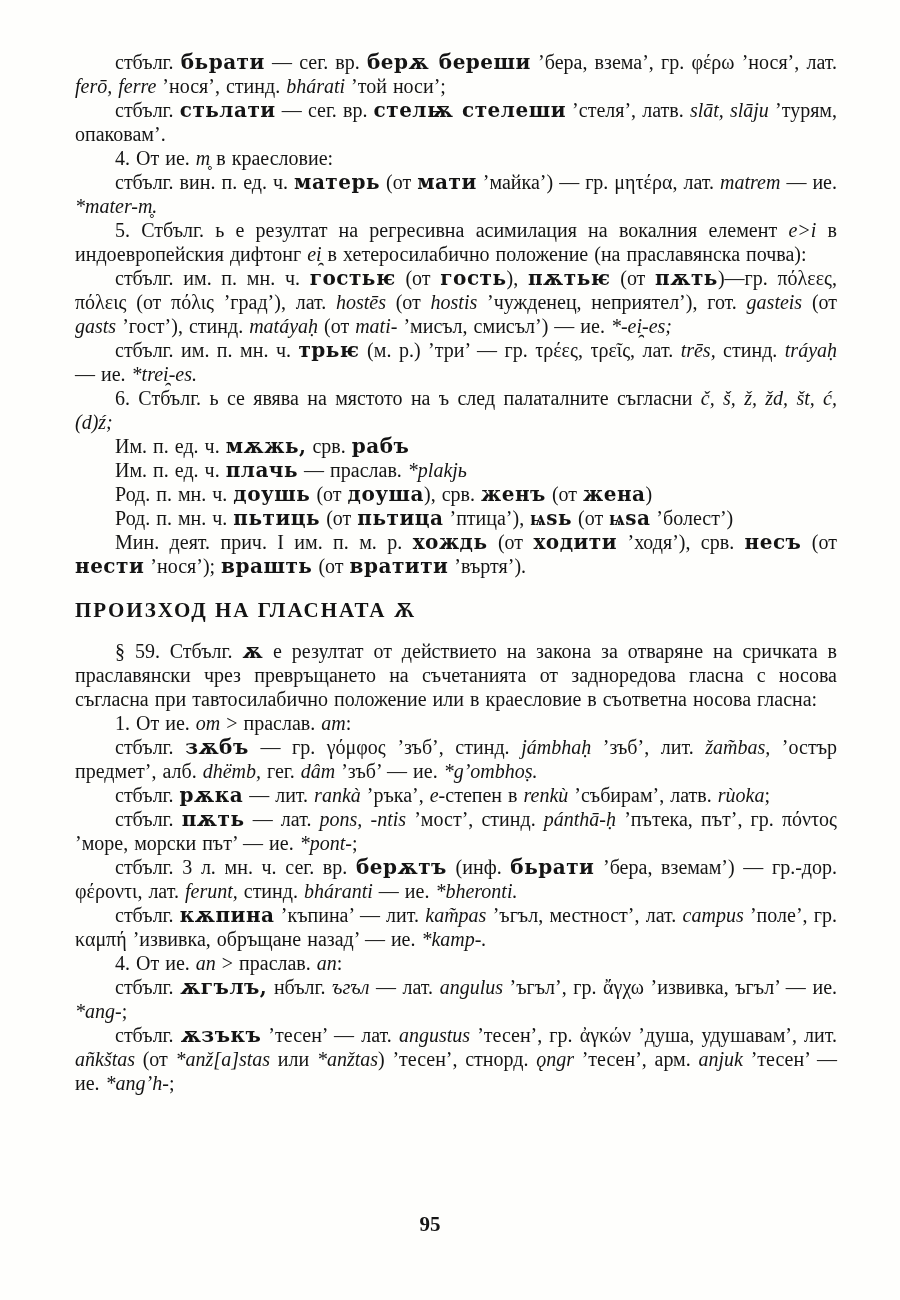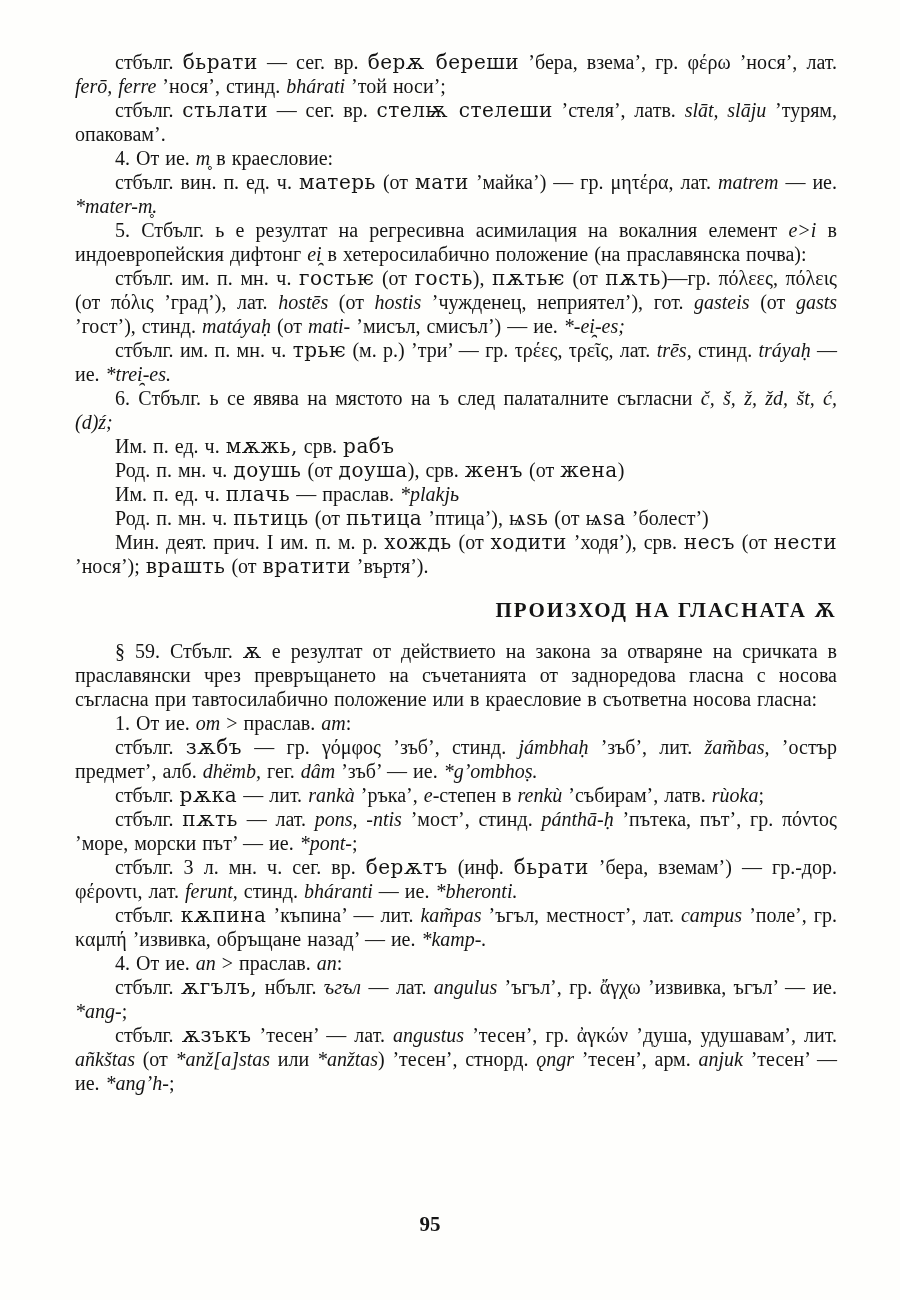--- a/index.html
+++ b/index.html
@@ -23,27 +23,27 @@
     line-height: 24px;
     text-align: justify;
     text-indent: 40px;
     margin: 0;
     word-spacing: 1px;
   }
   .seg-plain { font-style: normal; font-weight: normal; }
   .seg-lat   { font-style: italic; font-weight: normal; }
   .seg-ocs   {
     font-style: normal;
-    font-weight: 400;
+    font-weight: 700;
     font-family: "DejaVu Serif", serif;
     letter-spacing: 0.5px;
     margin-top: 19px;
   }
   .heading {
-    text-align: right;
+    text-align: left;
     font-weight: 700;
     font-size: 21px;
     letter-spacing: 2px;
     margin: 20px 0 16px 0;
     text-indent: 0;
     font-family: "Liberation Serif", serif;
   }
   .page-number {
     position: absolute;
     top: 1212px;
@@ -62,22 +62,22 @@
   <div id="body-before">
       <p class="para"><span class="seg-plain">стбълг. </span><span class="seg-ocs">бьрати</span><span class="seg-plain"> — сег. вр. </span><span class="seg-ocs">берѫ береши</span><span class="seg-plain"> ’бера, взема’, гр. φέρω ’нося’, лат. </span><span class="seg-lat">ferō, ferre</span><span class="seg-plain"> ’нося’, стинд. </span><span class="seg-lat">bhárati</span><span class="seg-plain"> ’той носи’;</span></p>
       <p class="para"><span class="seg-plain">стбълг. </span><span class="seg-ocs">стьлати</span><span class="seg-plain"> — сег. вр. </span><span class="seg-ocs">стелѭ стелеши</span><span class="seg-plain"> ’стеля’, латв. </span><span class="seg-lat">slāt, slāju</span><span class="seg-plain"> ’турям, опаковам’.</span></p>
       <p class="para"><span class="seg-plain">4. От ие. </span><span class="seg-lat">m̥</span><span class="seg-plain"> в краесловие:</span></p>
       <p class="para"><span class="seg-plain">стбълг. вин. п. ед. ч. </span><span class="seg-ocs">матерь</span><span class="seg-plain"> (от </span><span class="seg-ocs">мати</span><span class="seg-plain"> ’майка’) — гр. μητέρα, лат. </span><span class="seg-lat">matrem</span><span class="seg-plain"> — ие. </span><span class="seg-lat">*mater-m̥.</span></p>
       <p class="para"><span class="seg-plain">5. Стбълг. ь е резултат на регресивна асимилация на вокалния елемент </span><span class="seg-lat">e&gt;i</span><span class="seg-plain"> в индоевропейския дифтонг </span><span class="seg-lat">ei̯</span><span class="seg-plain"> в хетеросилабично положение (на праславянска почва):</span></p>
       <p class="para"><span class="seg-plain">стбълг. им. п. мн. ч. </span><span class="seg-ocs">гостьѥ</span><span class="seg-plain"> (от </span><span class="seg-ocs">гость</span><span class="seg-plain">), </span><span class="seg-ocs">пѫтьѥ</span><span class="seg-plain"> (от </span><span class="seg-ocs">пѫть</span><span class="seg-plain">)—гр. πόλεες, πόλεις (от πόλις ’град’), лат. </span><span class="seg-lat">hostēs</span><span class="seg-plain"> (от </span><span class="seg-lat">hostis</span><span class="seg-plain"> ’чужденец, неприятел’), гот. </span><span class="seg-lat">gasteis</span><span class="seg-plain"> (от </span><span class="seg-lat">gasts</span><span class="seg-plain"> ’гост’), стинд. </span><span class="seg-lat">matáyaḥ</span><span class="seg-plain"> (от </span><span class="seg-lat">mati-</span><span class="seg-plain"> ’мисъл, смисъл’) — ие. </span><span class="seg-lat">*-ei̯-es;</span></p>
       <p class="para"><span class="seg-plain">стбълг. им. п. мн. ч. </span><span class="seg-ocs">трьѥ</span><span class="seg-plain"> (м. р.) ’три’ — гр. τρέες, τρεῖς, лат. </span><span class="seg-lat">trēs,</span><span class="seg-plain"> стинд. </span><span class="seg-lat">tráyaḥ</span><span class="seg-plain"> — ие. </span><span class="seg-lat">*trei̯-es.</span></p>
       <p class="para"><span class="seg-plain">6. Стбълг. ь се явява на мястото на ъ след палаталните съгласни </span><span class="seg-lat">č, š, ž, žd, št, ć, (d)ź;</span></p>
       <p class="para"><span class="seg-plain">Им. п. ед. ч. </span><span class="seg-ocs">мѫжь,</span><span class="seg-plain"> срв. </span><span class="seg-ocs">рабъ</span></p>
+      <p class="para"><span class="seg-plain">Им. п. ед. ч. </span><span class="seg-ocs">плачь</span><span class="seg-plain"> — праслав. </span><span class="seg-lat">*plakjь</span></p>
       <p class="para"><span class="seg-plain">Род. п. мн. ч. </span><span class="seg-ocs">доушь</span><span class="seg-plain"> (от </span><span class="seg-ocs">доуша</span><span class="seg-plain">), срв. </span><span class="seg-ocs">женъ</span><span class="seg-plain"> (от </span><span class="seg-ocs">жена</span><span class="seg-plain">)</span></p>
-      <p class="para"><span class="seg-plain">Им. п. ед. ч. </span><span class="seg-ocs">плачь</span><span class="seg-plain"> — праслав. </span><span class="seg-lat">*plakjь</span></p>
       <p class="para"><span class="seg-plain">Род. п. мн. ч. </span><span class="seg-ocs">пьтиць</span><span class="seg-plain"> (от </span><span class="seg-ocs">пьтица</span><span class="seg-plain"> ’птица’), </span><span class="seg-ocs">ѩѕь</span><span class="seg-plain"> (от </span><span class="seg-ocs">ѩѕа</span><span class="seg-plain"> ’болест’)</span></p>
       <p class="para"><span class="seg-plain">Мин. деят. прич. I им. п. м. р. </span><span class="seg-ocs">хождь</span><span class="seg-plain"> (от </span><span class="seg-ocs">ходити</span><span class="seg-plain"> ’ходя’), срв. </span><span class="seg-ocs">несъ</span><span class="seg-plain"> (от </span><span class="seg-ocs">нести</span><span class="seg-plain"> ’нося’); </span><span class="seg-ocs">врашть</span><span class="seg-plain"> (от </span><span class="seg-ocs">вратити</span><span class="seg-plain"> ’въртя’).</span></p>
     </div>
   <h2 class="heading">ПРОИЗХОД  НА  ГЛАСНАТА  Ѫ</h2>
   <div id="body-after">
       <p class="para"><span class="seg-plain">§ 59. Стбълг. </span><span class="seg-ocs">ѫ</span><span class="seg-plain"> е резултат от действието на закона за отваряне на сричката в праславянски чрез превръщането на съчетанията от задноредова гласна с носова съгласна при тавтосилабично положение или в краесловие в съответна носова гласна:</span></p>
       <p class="para"><span class="seg-plain">1. От ие. </span><span class="seg-lat">om</span><span class="seg-plain"> &gt; праслав. </span><span class="seg-lat">am</span><span class="seg-plain">:</span></p>
       <p class="para"><span class="seg-plain">стбълг. </span><span class="seg-ocs">зѫбъ</span><span class="seg-plain"> — гр. γόμφος ’зъб’, стинд. </span><span class="seg-lat">jámbhaḥ</span><span class="seg-plain"> ’зъб’, лит. </span><span class="seg-lat">žam̃bas,</span><span class="seg-plain"> ’остър предмет’, алб. </span><span class="seg-lat">dhëmb,</span><span class="seg-plain"> гег. </span><span class="seg-lat">dâm</span><span class="seg-plain"> ’зъб’ — ие. </span><span class="seg-lat">*g’ombhoṣ.</span></p>
       <p class="para"><span class="seg-plain">стбълг. </span><span class="seg-ocs">рѫка</span><span class="seg-plain"> — лит. </span><span class="seg-lat">rankà</span><span class="seg-plain"> ’ръка’, </span><span class="seg-lat">e</span><span class="seg-plain">-степен в </span><span class="seg-lat">renkù</span><span class="seg-plain"> ’събирам’, латв. </span><span class="seg-lat">rùoka</span><span class="seg-plain">;</span></p>
       <p class="para"><span class="seg-plain">стбълг. </span><span class="seg-ocs">пѫть</span><span class="seg-plain"> — лат. </span><span class="seg-lat">pons, -ntis</span><span class="seg-plain"> ’мост’, стинд. </span><span class="seg-lat">pánthā-ḥ</span><span class="seg-plain"> ’пътека, път’, гр. πόντος ’море, морски път’ — ие. </span><span class="seg-lat">*pont-</span><span class="seg-plain">;</span></p>

